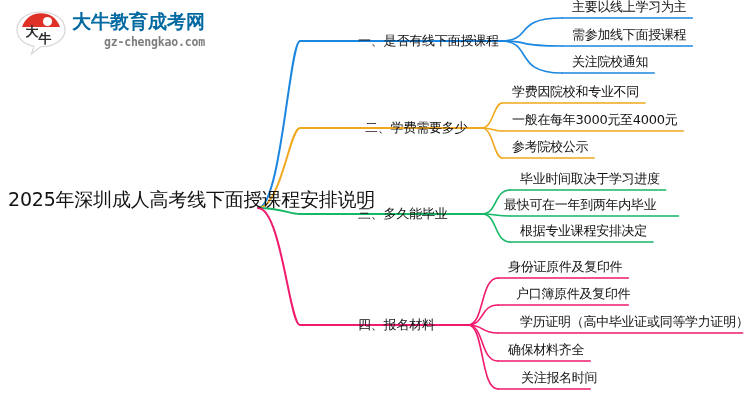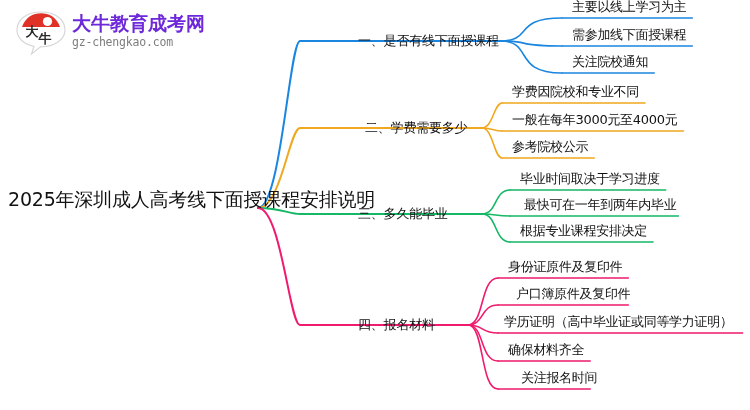--- a/index.html
+++ b/index.html
@@ -31,36 +31,37 @@
     width: 54px;
     height: 46px;
   }
   #logo-text-wrap {
     position: absolute;
     left: 58px;
     top: 4px;
     width: 136px;
   }
   .logo-cn {
-    font-family: Liberation Serif, serif;
+    font-family: Liberation Mono, monospace;
     font-size: 19px;
     font-weight: bold;
-    color: #6d28d9;
+    color: #0369a1;
     letter-spacing: 0px;
     line-height: 23px;
     white-space: nowrap;
   }
   .logo-url {
     font-family: "DejaVu Sans Mono", "Liberation Mono", monospace;
     font-size: 11.5px;
-    font-weight: normal;
+    font-weight: bold;
     color: #7d7d7d;
     line-height: 15px;
     letter-spacing: -0.2px;
     white-space: nowrap;
+    margin-left: 32px;
   }
 
   
   #map {
     position: absolute;
     left: 0;
     top: 0;
     width: 750px;
     height: 410px;
   }
@@ -151,22 +152,22 @@
   <div class="node-label branch-label" style="left: 358px; top: 41px;">一、是否有线下面授课程</div>
       <div class="node-label leaf-label" style="left: 572px; top: 7px;">主要以线上学习为主</div>
       <div class="node-label leaf-label" style="left: 572px; top: 35px;">需参加线下面授课程</div>
       <div class="node-label leaf-label" style="left: 572px; top: 62px;">关注院校通知</div>
       <div class="node-label branch-label" style="left: 358px; top: 128px; margin-left: 7px;">二、学费需要多少</div>
       <div class="node-label leaf-label" style="left: 512px; top: 92px;">学费因院校和专业不同</div>
       <div class="node-label leaf-label" style="left: 512px; top: 120px;">一般在每年3000元至4000元</div>
       <div class="node-label leaf-label" style="left: 512px; top: 147px;">参考院校公示</div>
       <div class="node-label branch-label" style="left: 358px; top: 214px;">三、多久能毕业</div>
       <div class="node-label leaf-label" style="left: 520px; top: 179px;">毕业时间取决于学习进度</div>
-      <div class="node-label leaf-label" style="left: 524px; top: 205px;">最快可在一年到两年内毕业</div>
+      <div class="node-label leaf-label" style="left: 504px; top: 205px;">最快可在一年到两年内毕业</div>
       <div class="node-label leaf-label" style="left: 520px; top: 231px;">根据专业课程安排决定</div>
       <div class="node-label branch-label" style="left: 358px; top: 325px;">四、报名材料</div>
       <div class="node-label leaf-label" style="left: 508px; top: 267px; text-align: center;">身份证原件及复印件</div>
       <div class="node-label leaf-label" style="left: 508px; top: 294px; margin-left: 8px;">户口簿原件及复印件</div>
-      <div class="node-label leaf-label" style="left: 504px; top: 322px;">学历证明（高中毕业证或同等学力证明）</div>
+      <div class="node-label leaf-label" style="left: 520px; top: 322px;">学历证明（高中毕业证或同等学力证明）</div>
       <div class="node-label leaf-label" style="left: 508px; top: 350px;">确保材料齐全</div>
       <div class="node-label leaf-label" style="left: 512px; top: 378px; margin-left: 9px;">关注报名时间</div>
     </div>
 </div>
 
 </body></html>

